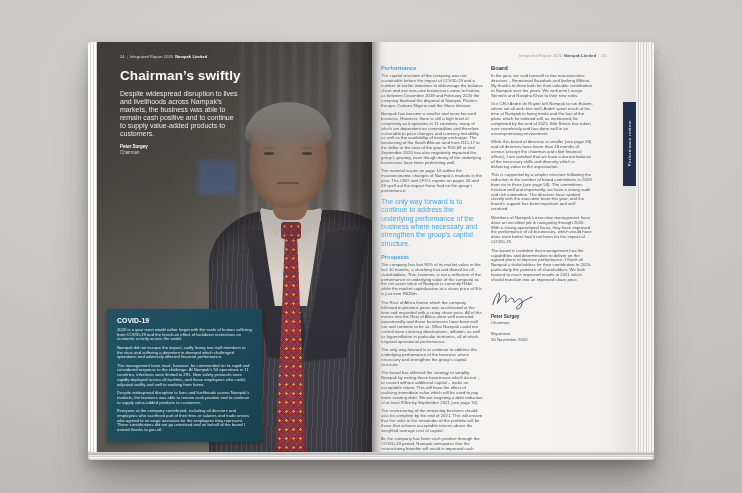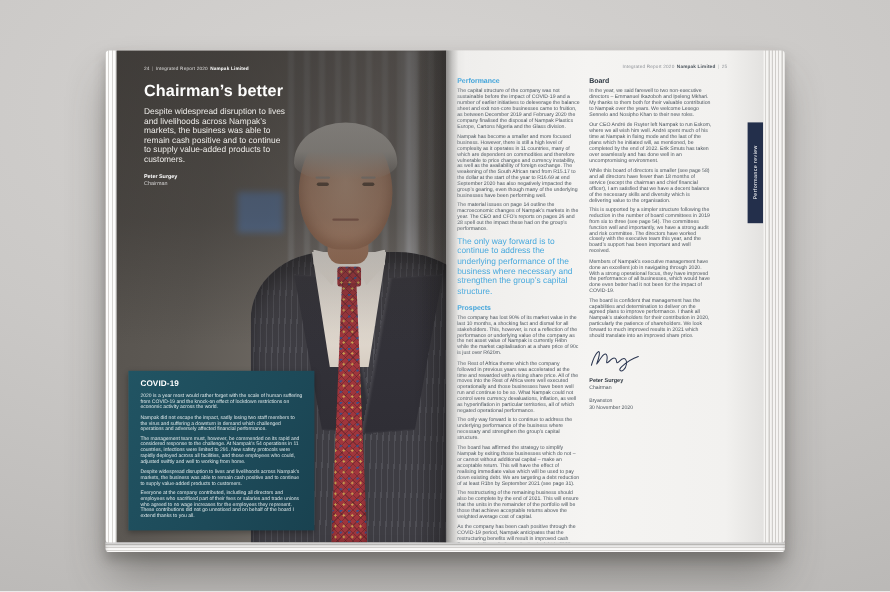--- a/index.html
+++ b/index.html
@@ -163,21 +163,21 @@
             <div class="ph-mouth"></div>
           </div>
           <div class="ph-top-overlay"></div>
           <div class="ph-spineside"></div>
         </div>
 
         <div class="lp-content">
           <div class="lp-header">
             <span>24</span><span class="sep">|</span><span>Integrated Report 2020</span><span class="co">Nampak Limited</span>
           </div>
-          <h1 class="lp-title">Chairman’s better</h1>
+          <h1 class="lp-title">Chairman’s swiftly</h1>
           <p class="lp-intro">Despite widespread disruption to lives and livelihoods across Nampak’s markets, the business was able to remain cash positive and to continue to supply value-added products to customers.</p>
           <div class="lp-byline">
             <div class="name">Peter Surgey</div>
             <div class="role">Chairman</div>
           </div>
         </div>
 
         <div class="covid-box">
           <h2>COVID-19</h2>
           <p>2020 is a year most would rather forget with the scale of human suffering from COVID-19 and the knock-on effect of lockdown restrictions on economic activity across the world.</p>

